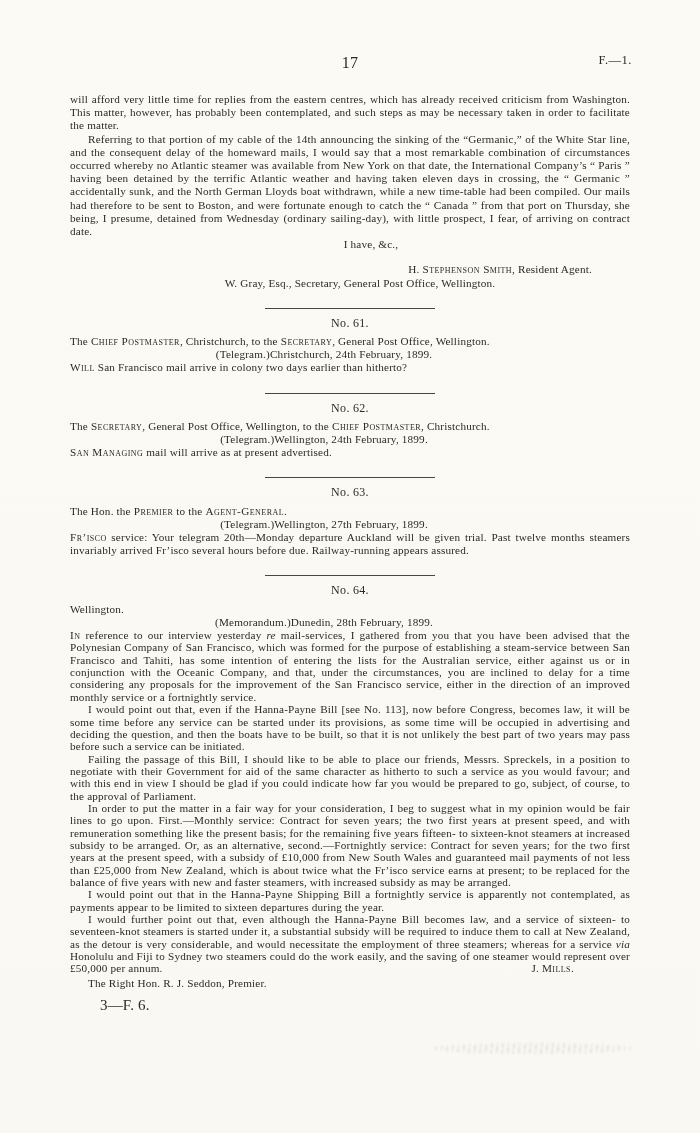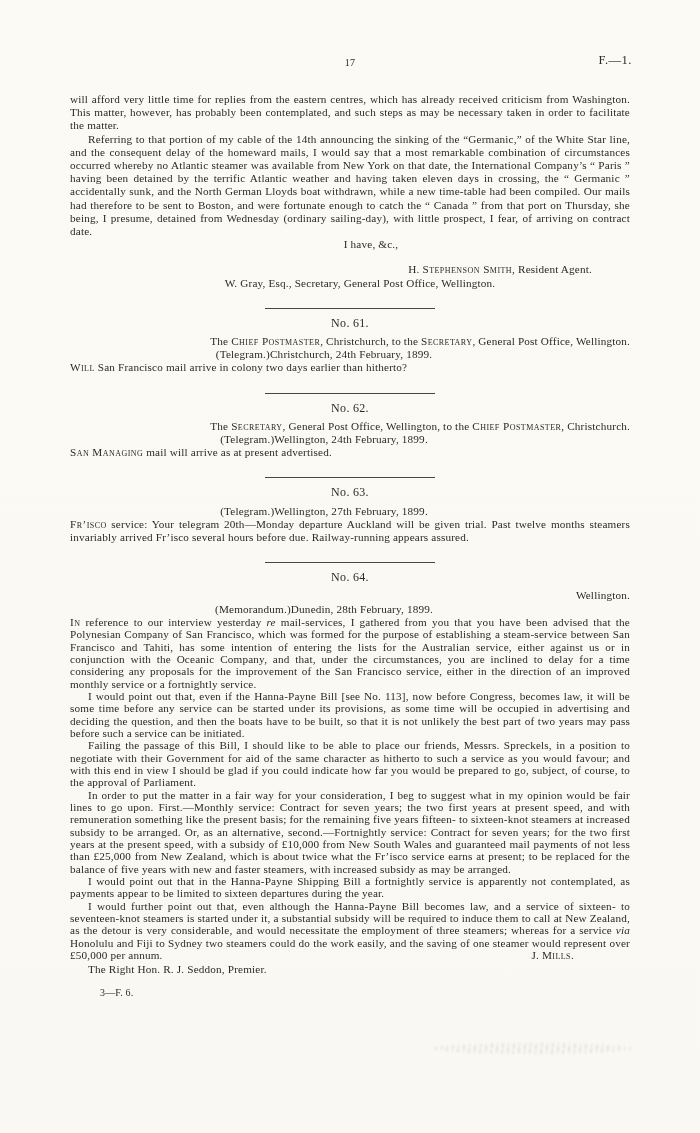--- a/index.html
+++ b/index.html
@@ -11,42 +11,42 @@
   }
   .page {
     width: 700px; height: 1133px; position: relative;
     background: linear-gradient(180deg, #fbfaf5 0%, #faf9f3 55%, #f9f8f2 100%);
     color: #2b2a25;
     font-family: "Liberation Serif", "DejaVu Serif", serif;
     font-size: 11.2px; line-height: 13.2px; letter-spacing: .015em;
     padding: 56px 70px 0 70px;
   }
   .page-header { position: relative; height: 16px; margin-bottom: 21px; }
-  .page-number { position: absolute; left: 0; right: 0; text-align: center; font-size: 10px; }
+  .page-number { position: absolute; left: 0; right: 0; text-align: center; font-size: 16px; }
   .folio-ref { position: absolute; right: -2px; top: -2px; font-size: 12.5px; letter-spacing: .5px; }
 
   .para { margin: 0; text-align: justify; }
   .indent { text-indent: 18px; }
   .sc { font-variant: small-caps; letter-spacing: .45px; }
   .i  { font-style: italic; }
 
   .valediction { text-align: center; padding-left: 42px; }
   .signature-line { text-align: right; padding-right: 38px; margin-top: 12px; }
   .addressee { padding-left: 20px; text-align: center; }
 
   .rule { width: 170px; border-top: 1.2px solid #4a463f; margin: 18px auto 8px auto; }
 
   .sec-number { text-align: center; font-size: 12px; margin: 0 0 5px 0; letter-spacing: .3px; }
-  .sec-heading, .sec-heading-2 { text-align: right; margin: 0; }
+  .sec-heading, .sec-heading-2 { text-align: left; margin: 0; }
   .doc-meta { display: flex; justify-content: center; padding-left: 18px; padding-right: 70px; }
 
   .memo .para { line-height: 12.35px; }
   .memo-sig { text-align: right; padding-right: 56px; margin-top: -12.35px; }
   .footer-addressee { padding-left: 18px; margin-top: 1px; }
-  .footer-sig { padding-left: 30px; margin-top: 9px; font-size: 10px; }
+  .footer-sig { padding-left: 30px; margin-top: 9px; font-size: 15px; }
 
   .smudge {
     position: absolute; top: 1043px; right: 68px; width: 200px; height: 11px;
     opacity: .22; filter: blur(1px); pointer-events: none;
     background: repeating-linear-gradient(97deg, transparent 0 4px, #8d887d 4px 5.5px);
     border-radius: 50%;
   }
 </style>
 </head>
 <body>
@@ -84,20 +84,21 @@
     <div class="doc-meta">
       <span class="doc-type">(Telegram.)</span>
       <span class="dateline">Wellington, 24th February, 1899.</span>
     </div>
     <p class="para"><span class="sc">San Managing</span><span> mail will arrive as at present advertised.</span></p>
   </section>
 
   <div class="rule"></div>
   <section class="doc-section">
     <div class="sec-number">No. 63.</div>
+    <div class="sec-heading"><span>The Hon. the </span><span class="sc">Premier</span><span> to the </span><span class="sc">Agent-General</span><span>.</span></div>
     <div class="doc-meta">
       <span class="doc-type">(Telegram.)</span>
       <span class="dateline">Wellington, 27th February, 1899.</span>
     </div>
     <p class="para"><span class="sc">Fr’isco</span><span> service: Your telegram 20th—Monday departure Auckland will be given trial. Past twelve months steamers invariably arrived Fr’isco several hours before due. Railway-running appears assured.</span></p>
   </section>
 
   <div class="rule"></div>
   <section class="doc-section memo">
     <div class="sec-number">No. 64.</div>

